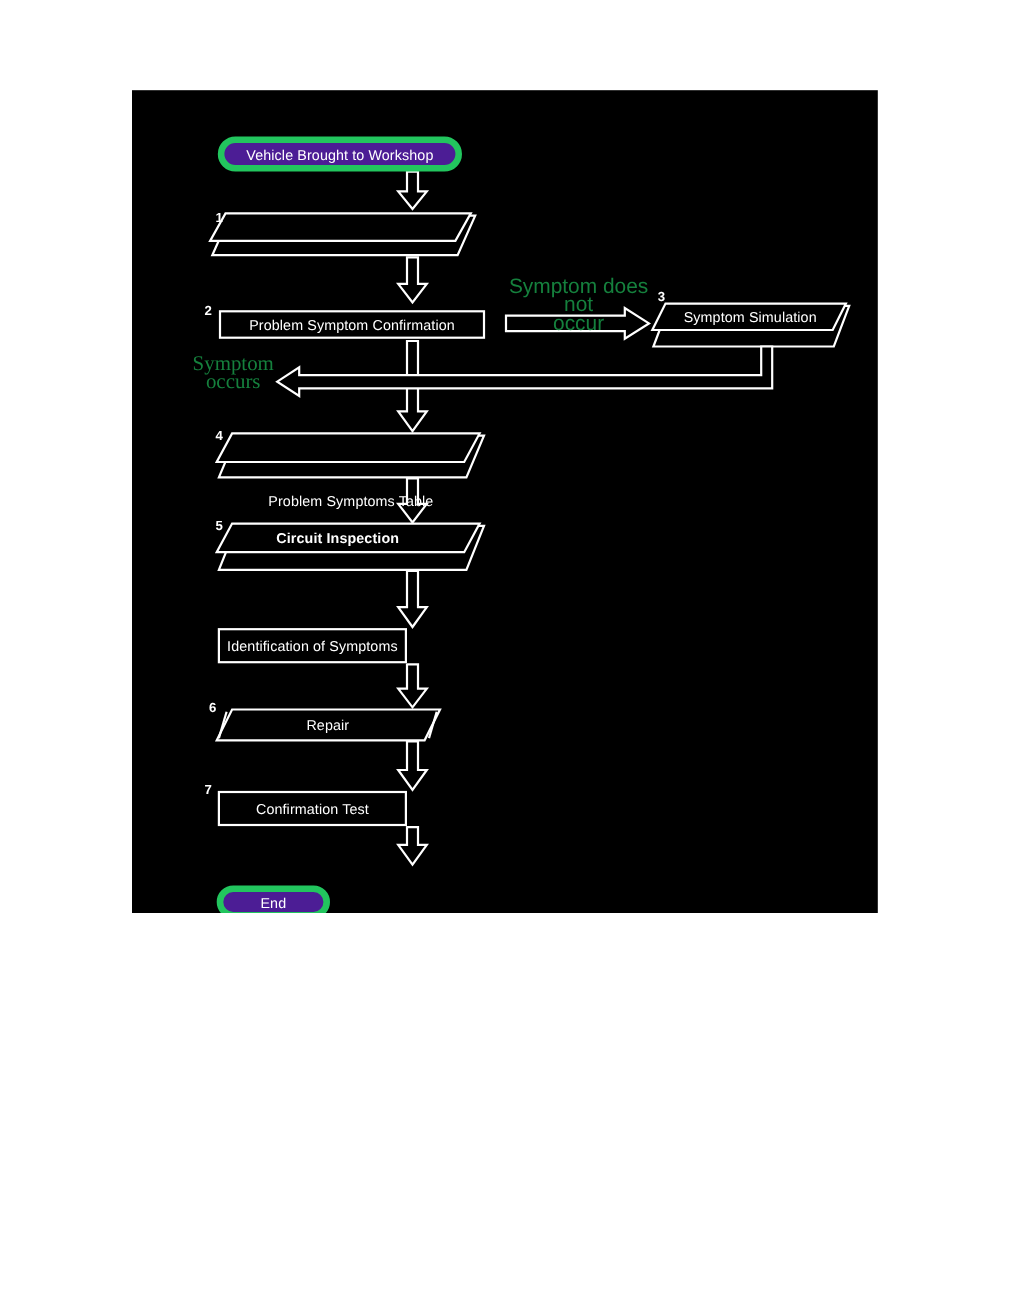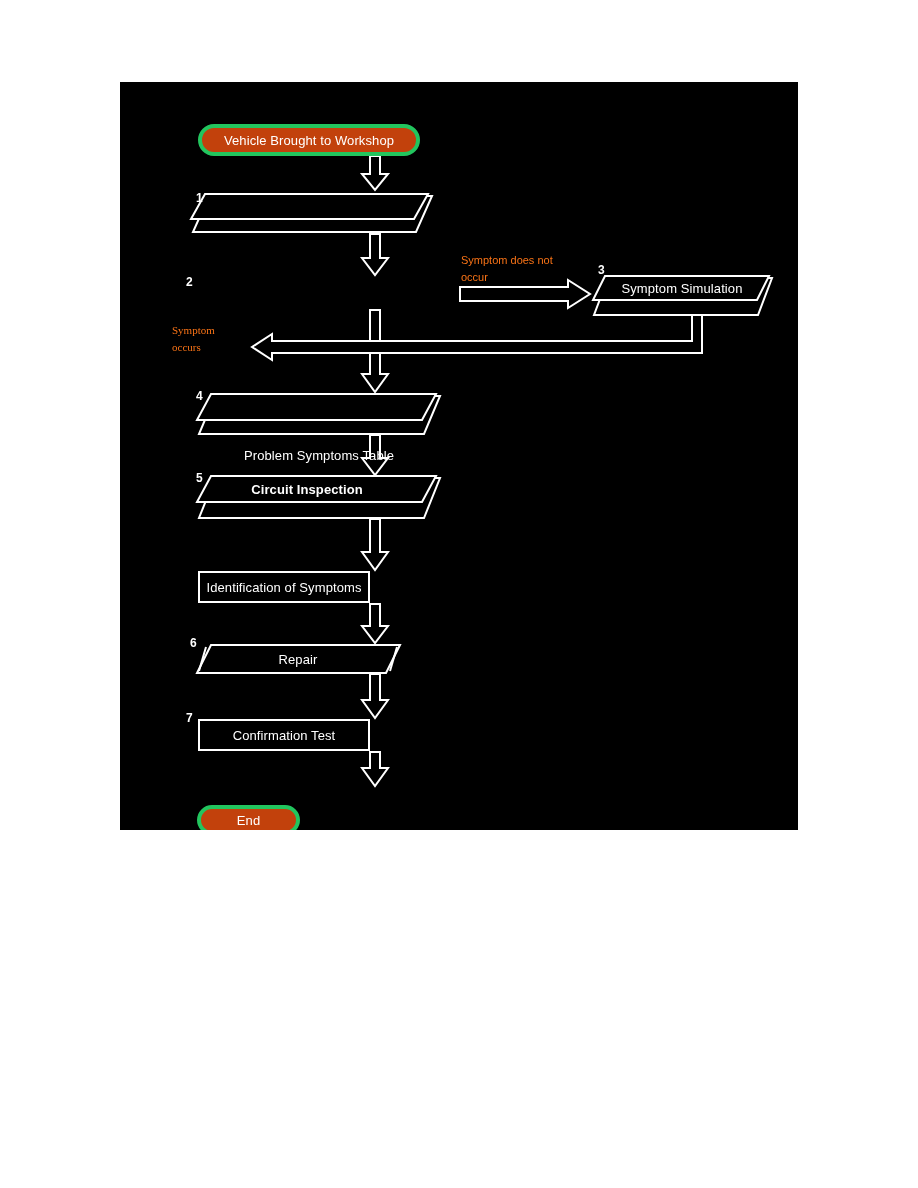--- a/index.html
+++ b/index.html
@@ -46,44 +46,45 @@
     justify-content: center;
     color: #ffffff;
     font-size: 13px;
     letter-spacing: .1px;
     white-space: nowrap;
     line-height: 1;
     pointer-events: none;
   }
   
   .terminator {
-    border: 4px solid #22c55e;
+    border: 6px solid #22c55e;
     border-radius: 999px;
-    background: #c2410c;
+    background: #4c1d95;
   }
   
   .rect {
     border: 2px solid #ffffff;
     background: #000000;
   }
   
   .step-num {
     position: absolute;
     color: #ffffff;
     font-size: 12px;
     font-weight: bold;
     line-height: 1;
   }
   
   .freetext {
     position: absolute;
-    color: #f97316;
-    font-size: 11px;
+    color: #15803d;
+    font-size: 19px;
     line-height: 17px;
     white-space: pre-line;
+    text-align: center;
   }
   
   .svg-layer {
     position: absolute;
     left: 0; top: 0;
     width: 678px;
     height: 748px;
     pointer-events: none;
   }
   .bold-label { font-weight: bold; }
@@ -166,20 +167,23 @@
 
       </g>
     </svg>
 
     <div class="node terminator" style="left:78px; top:42px; width:222px; height:32px;">
       <span class="node-label">Vehicle Brought to Workshop</span>
     </div>
 
     <div class="step-num" style="left:76px; top:110px;">1</div>
 
+    <div class="node rect" style="left:79px; top:200px; width:242px; height:26px;">
+      <span class="node-label">Problem Symptom Confirmation</span>
+    </div>
     <div class="step-num" style="left:66px; top:194px;">2</div>
 
     <div class="node" style="left:476px; top:194px; width:172px; height:25px;">
       <span class="node-label">Symptom Simulation</span>
     </div>
     <div class="step-num" style="left:478px; top:182px;">3</div>
 
     <div class="node" style="left:86px; top:312px; width:226px; height:26px;margin-top:48px;">
       <span class="node-label">Problem Symptoms Table</span>
     </div>

